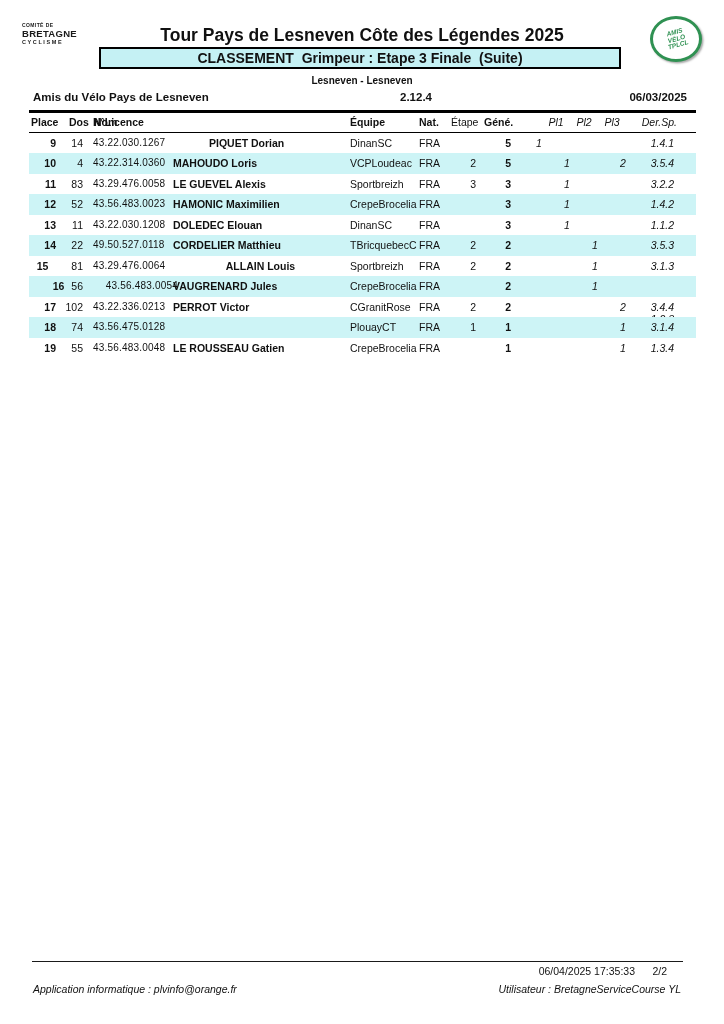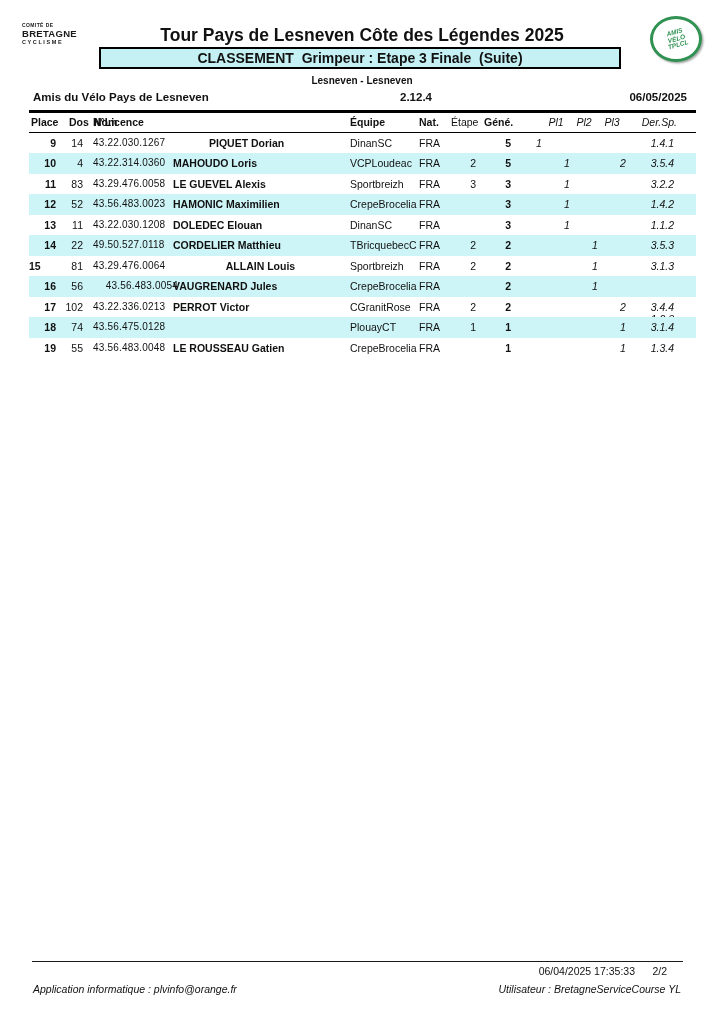--- a/index.html
+++ b/index.html
@@ -79,21 +79,21 @@
       <div>TPLCL</div>
     </div>
   </div>
 
   <div class="banner">CLASSEMENT  Grimpeur : Etape 3 Finale  (Suite)</div>
 
   <div class="route">Lesneven - Lesneven</div>
 
   <div class="organizer">Amis du Vélo Pays de Lesneven</div>
   <div class="code">2.12.4</div>
-  <div class="date">06/05/2025</div>
+  <div class="date">06/03/2025</div>
 
   <div class="tbl">
     <div class="tline thick"></div>
     <div class="hrow">
       <span style="left:2px;">Place</span>
       <span style="left:40px;">Dos</span>
       <span class="licoverlap">
         <span class="a">N°Licence</span>
         <span class="b">Nom</span>
       </span>
@@ -192,36 +192,36 @@
           <span class="" style="left: 390px; width: 30px; text-align: left;">FRA</span>
           <span class="" style="left: 412px; width: 35px; text-align: right;">2</span>
           <span class="bold" style="left: 452px; width: 30px; text-align: right;">2</span>
           <span class="ital" style="left: 496px; width: 28px; text-align: center;"></span>
           <span class="ital" style="left: 524px; width: 28px; text-align: center;"></span>
           <span class="ital" style="left: 552px; width: 28px; text-align: center;">1</span>
           <span class="ital" style="left: 580px; width: 28px; text-align: center;"></span>
           <span class="ital" style="left: 600px; width: 45px; text-align: right;">3.5.3</span>
         </div>
         <div class="row" style="top: 123px;">
-          <span class="bold" style="left: 0px; width: 27px; text-align: left;">15</span>
+          <span class="bold" style="left: 0px; width: 27px; text-align: center;">15</span>
           <span class="" style="left: 30px; width: 24px; text-align: right;">81</span>
           <span class="lic" style="left: 64px; width: 85px; text-align: left;">43.29.476.0064</span>
           <span class="bold" style="left: 144px; width: 175px; text-align: center;">ALLAIN Louis</span>
           <span class="" style="left: 321px; width: 68px; text-align: left;">Sportbreizh</span>
           <span class="" style="left: 390px; width: 30px; text-align: left;">FRA</span>
           <span class="" style="left: 412px; width: 35px; text-align: right;">2</span>
           <span class="bold" style="left: 452px; width: 30px; text-align: right;">2</span>
           <span class="ital" style="left: 496px; width: 28px; text-align: center;"></span>
           <span class="ital" style="left: 524px; width: 28px; text-align: center;"></span>
           <span class="ital" style="left: 552px; width: 28px; text-align: center;">1</span>
           <span class="ital" style="left: 580px; width: 28px; text-align: center;"></span>
           <span class="ital" style="left: 600px; width: 45px; text-align: right;">3.1.3</span>
         </div>
         <div class="row cyan" style="top: 143.5px;">
-          <span class="bold" style="left: 0px; width: 27px; text-align: right;">16</span>
+          <span class="bold" style="left: 16px; width: 27px; text-align: center;">16</span>
           <span class="" style="left: 30px; width: 24px; text-align: right;">56</span>
           <span class="lic" style="left: 64px; width: 85px; text-align: right;">43.56.483.0054</span>
           <span class="bold" style="left: 144px; width: 175px; text-align: left;">VAUGRENARD Jules</span>
           <span class="" style="left: 321px; width: 68px; text-align: left;">CrepeBrocelia</span>
           <span class="" style="left: 390px; width: 30px; text-align: left;">FRA</span>
           <span class="" style="left: 412px; width: 35px; text-align: right;"></span>
           <span class="bold" style="left: 452px; width: 30px; text-align: right;">2</span>
           <span class="ital" style="left: 496px; width: 28px; text-align: center;"></span>
           <span class="ital" style="left: 524px; width: 28px; text-align: center;"></span>
           <span class="ital" style="left: 552px; width: 28px; text-align: center;">1</span>

